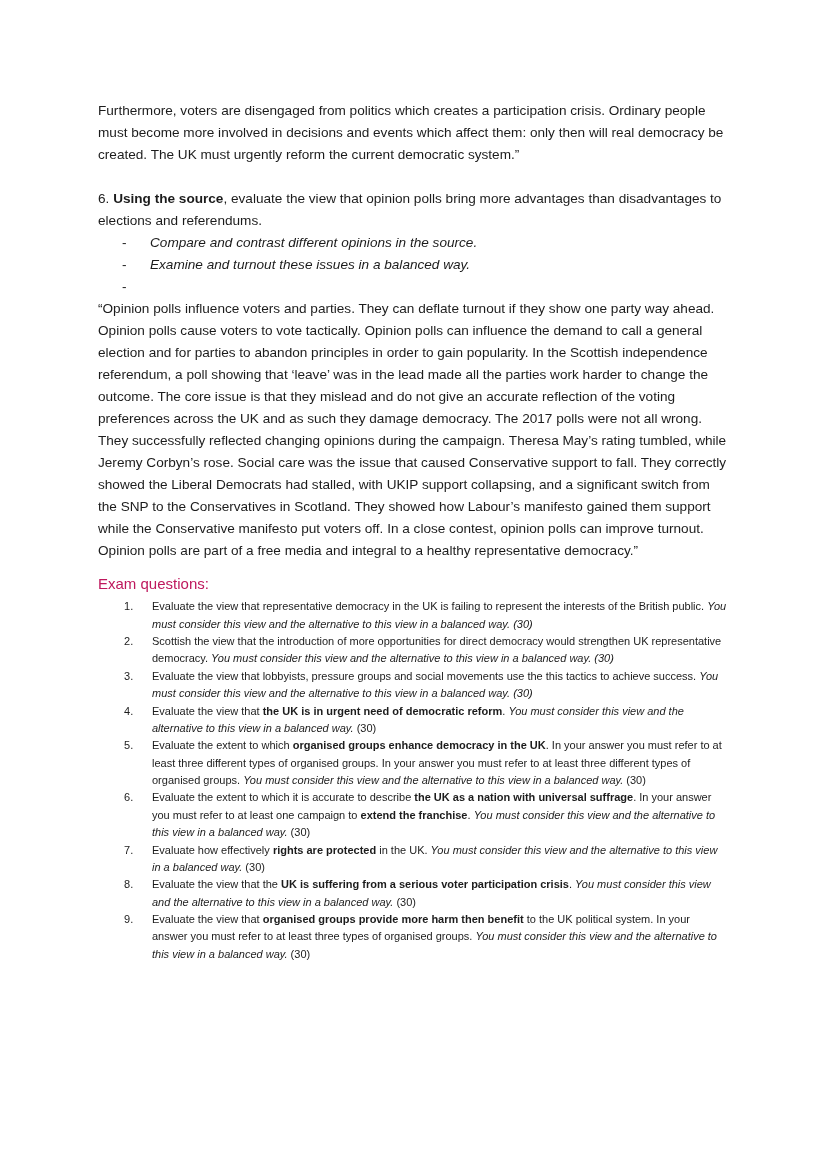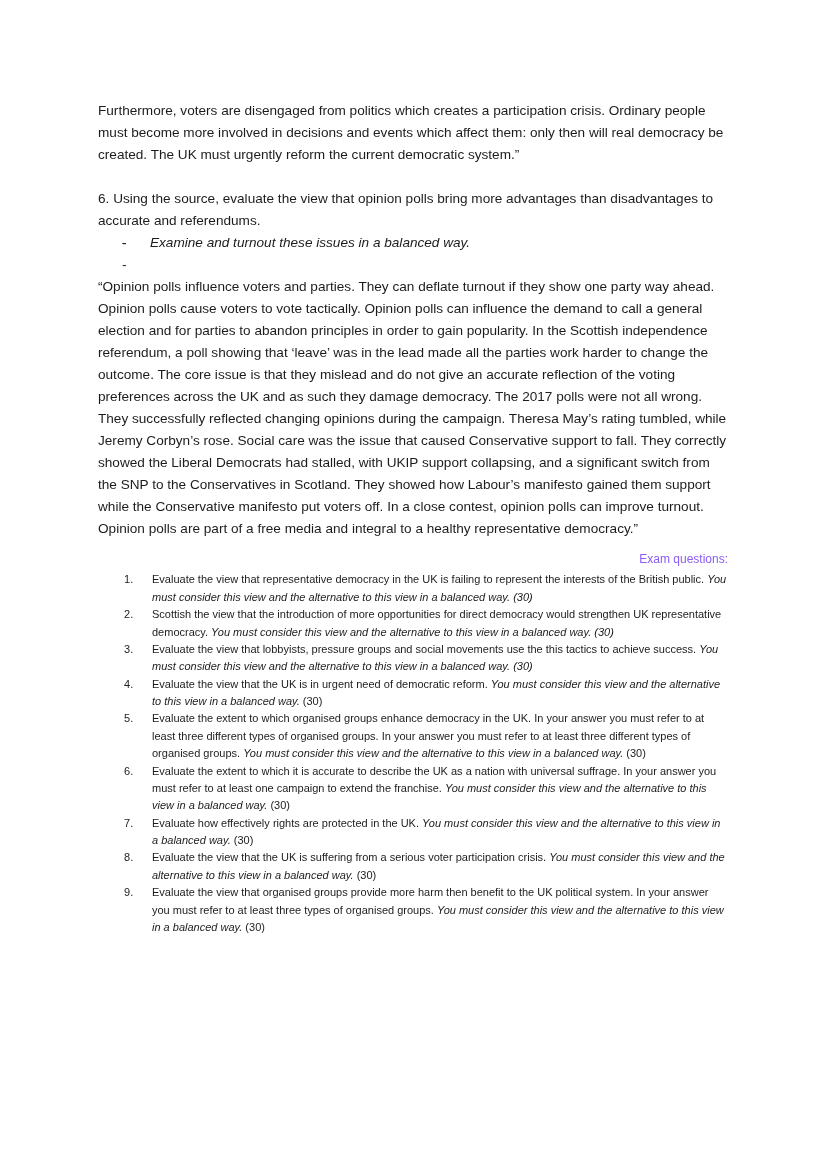--- a/index.html
+++ b/index.html
@@ -57,26 +57,25 @@
   ul.dash-list li .dash {
     position: absolute;
     left: 0;
     top: 0;
     font-style: normal;
     color: #1c1c1c;
   }
 
   
   .section-heading {
-    font-size: 12px;
+    font-size: 15px;
     line-height: 1.6;
-    color: #8b5cf6;
+    color: #be185d;
     margin: 0;
     padding-top: 2px;
-    text-align: right;
   }
 
   
   ol.q-list {
     list-style: none;
     margin: 2px 0 0 0;
     padding: 0;
     counter-reset: qnum;
   }
   ol.q-list > li {
@@ -90,41 +89,42 @@
   ol.q-list > li::before {
     content: counter(qnum) ".";
     position: absolute;
     left: 26px;
     top: 0;
     width: 22px;
     text-align: left;
     color: #1c1c1c;
   }
 
-  b, .b { font-weight: normal; text-align: center; }
+  b, .b { font-weight: bold; text-align: center; }
   i, .i { font-style: italic; }
 </style>
 </head>
 <body>
 
 <div class="page">
   <div class="doc-body">
 
     <p class="para">Furthermore, voters are disengaged from politics which creates a participation crisis. Ordinary people must become more involved in decisions and events which affect them: only then will real democracy be created. The UK must urgently reform the current democratic system.”</p>
 
     <div class="gap-md"></div>
 
     <p class="para">
       <span>6.</span>
-      <b>Using the source</b><span>, evaluate the view that opinion polls bring more advantages than disadvantages to accurate and referendums.</span>
+      <b>Using the source</b><span>, evaluate the view that opinion polls bring more advantages than disadvantages to elections and referendums.</span>
     </p>
 
     <ul class="dash-list">
       <li>
         <span class="dash">-</span>
+        <span>Compare and contrast different opinions in the source.</span>
       </li>
       <li>
         <span class="dash">-</span>
         <span>Examine and turnout these issues in a balanced way.</span>
       </li>
       <li>
         <span class="dash">-</span>
       </li>
     </ul>
 

